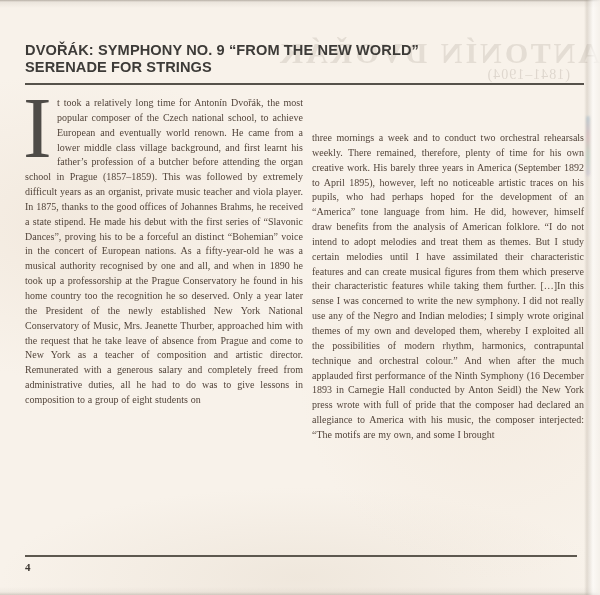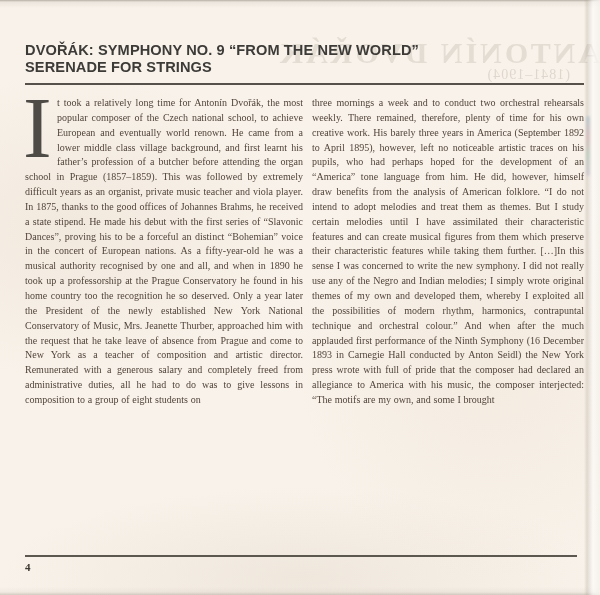--- a/index.html
+++ b/index.html
@@ -61,21 +61,21 @@
   }
   .col {
     position: absolute; top: 96px;
     font-family: "Liberation Serif", serif;
     font-size: 10px; line-height: 14.85px;
     color: #52443a;
     text-align: justify;
     word-spacing: 0.3px;
   }
   .col-left  { left: 25px;  width: 278px; }
-  .col-right { left: 312px; width: 272px; }
+  .col-right { left: 312px; width: 272px; margin-top: 35px; }
   .dropcap-spacer { float: left; width: 32px; height: 60px; }
   .dropcap {
     position: absolute; left: 23px; top: 85px;
     font-family: "Liberation Serif", serif;
     font-size: 86px; line-height: 1;
     color: #4e4b47;
   }
   .page-number {
     position: absolute; left: 25px; top: 561px;
     font-family: "Liberation Serif", serif;

